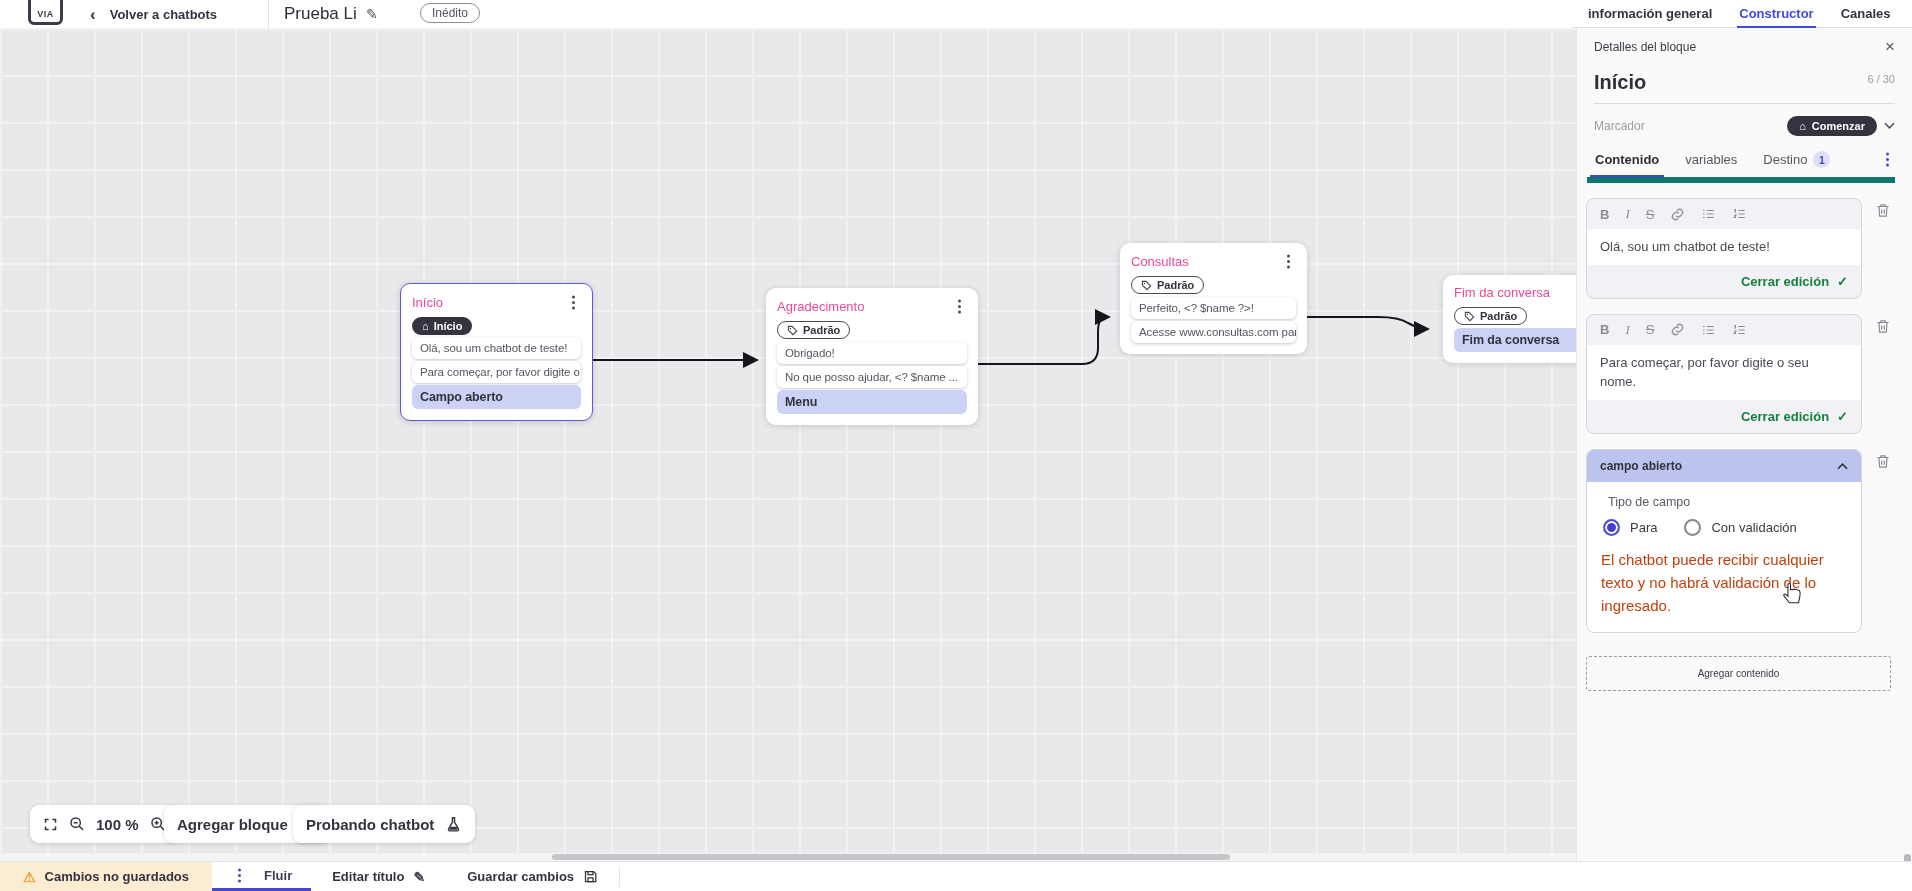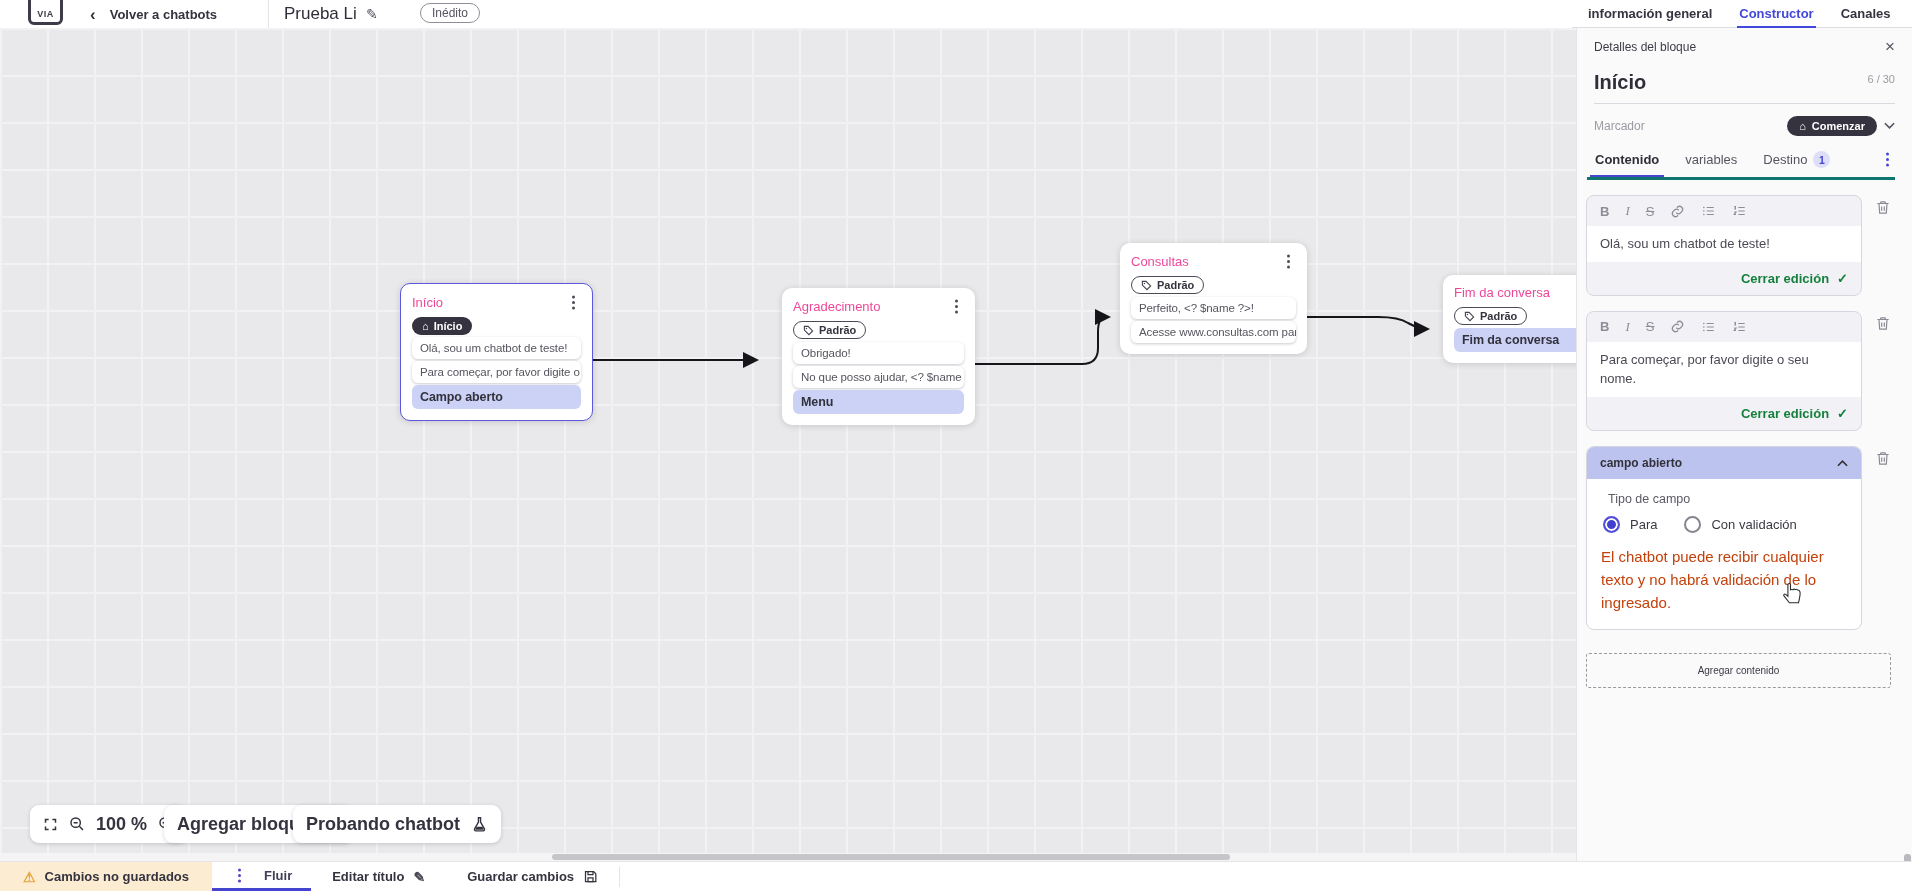--- a/index.html
+++ b/index.html
@@ -48,21 +48,21 @@
               font-size:11px;font-weight:700;padding:3px 10px;border-radius:12px;margin-top:7px}
   .badge-outline{display:inline-flex;align-items:center;gap:5px;background:#fff;border:1.5px solid #4c4b55;
                  color:#35343e;font-size:11px;font-weight:700;padding:2px 9px;border-radius:12px;margin-top:7px}
   .node-item{margin-top:2px;background:#fff;border-radius:6px;box-shadow:0 1px 3px rgba(40,40,70,.25);
              padding:5px 8px;font-size:11.5px;color:#56555f;white-space:nowrap;overflow:hidden;letter-spacing:-.1px}
   .node-item.hl{background:#cbd2f6;box-shadow:none;color:#33323c;font-weight:700;font-size:12.5px}
 
   
   .ctrl{position:absolute;background:#fff;border-radius:9px;box-shadow:0 1px 4px rgba(0,0,0,.16);
         height:38px;display:flex;align-items:center;gap:11px;padding:0 13px;
-        font-size:18px;font-weight:700;color:#34333f}
+        font-size:15px;font-weight:700;color:#34333f}
   .icon-btn{display:flex;align-items:center;cursor:pointer}
 
   .hscroll{position:absolute;left:0;top:853px;width:1576px;height:8px;background:#f4f4f5;z-index:5}
   .hthumb{position:absolute;left:552px;top:1px;width:678px;height:6px;background:#c6c6ca;border-radius:3px;cursor:pointer}
 
   
   .bottombar{position:absolute;left:0;top:861px;width:1912px;height:30px;background:#fff;
              border-top:1px solid #e4e4e9;display:flex;align-items:stretch;z-index:7;
              font-size:13px;font-weight:700;color:#34333f}
   .unsaved{display:flex;align-items:center;gap:9px;background:#fcedd2;padding:0 23px}
@@ -78,21 +78,21 @@
               font-size:12px;color:#3c3c46}
   .close-x{font-size:17px;color:#55555f;cursor:pointer;line-height:1}
   .title-row{margin:12px 17px 0;border-bottom:1px solid #d9d9df;position:relative;padding-bottom:9px}
   .block-name{font-size:20px;font-weight:700;color:#2f2e38}
   .counter{position:absolute;right:0;top:2px;font-size:11px;color:#9b9ba3}
   .marker-row{display:flex;justify-content:space-between;align-items:center;margin:12px 17px 0;
               font-size:12px;color:#9b9ba3}
   .marker-right{display:flex;align-items:center;gap:7px}
   .pill-dark{display:inline-flex;align-items:center;gap:6px;background:#34333f;color:#fff;
              font-size:11px;font-weight:700;padding:4px 12px;border-radius:13px;cursor:pointer}
-  .ptabs{display:flex;align-items:center;gap:26px;margin:15px 17px 0 10px;border-bottom:3px solid #0f766e;
+  .ptabs{display:flex;align-items:center;gap:26px;margin:15px 17px 0 10px;border-bottom:6px solid #0f766e;
          padding:0 0 9px 8px;font-size:13px;color:#55555f}
   .ptab{cursor:pointer;position:relative;display:flex;align-items:center}
   .ptab.active{color:#2f2e38;font-weight:700}
   .ptab.active::after{content:'';position:absolute;left:-5px;right:-5px;bottom:-10px;height:2px;background:#4645d0}
   .badge-count{width:17px;height:17px;border-radius:50%;background:#dedef8;color:#4645d0;font-size:10.5px;
                font-weight:700;display:inline-flex;align-items:center;justify-content:center;margin-left:6px}
   .ptabs .kdots{margin-left:auto}
 
   .card-row{display:flex;align-items:flex-start;gap:13px;margin:15px 21px 0 9px}
   .ed-card{flex:1;border:1px solid #d6d6de;border-radius:8px;background:#f2f2f6;overflow:hidden}
@@ -170,21 +170,21 @@
     </div>
     <span class="badge-dark">
       <span>⌂</span>
       <span>Início</span>
     </span>
     <div class="node-item">Olá, sou um chatbot de teste!</div>
     <div class="node-item">Para começar, por favor digite o ...</div>
     <div class="node-item hl">Campo aberto</div>
   </div>
 
-  <div class="node" style="left:782px;top:260px;width:193px">
+  <div class="node" style="left:766px;top:260px;width:212px">
     <div class="node-head">
       <span>Agradecimento</span>
       <span class="kdots">
           <i></i>
         </span>
     </div>
     <span class="badge-outline">
       <svg width="11" height="11" viewBox="0 0 24 24">
           <path d="M3 11V3h8l10 10-8 8z" fill="none" stroke="#44434e" stroke-width="2.4"></path>
           <circle cx="7.5" cy="7.5" r="1.7" fill="#44434e"></circle>

